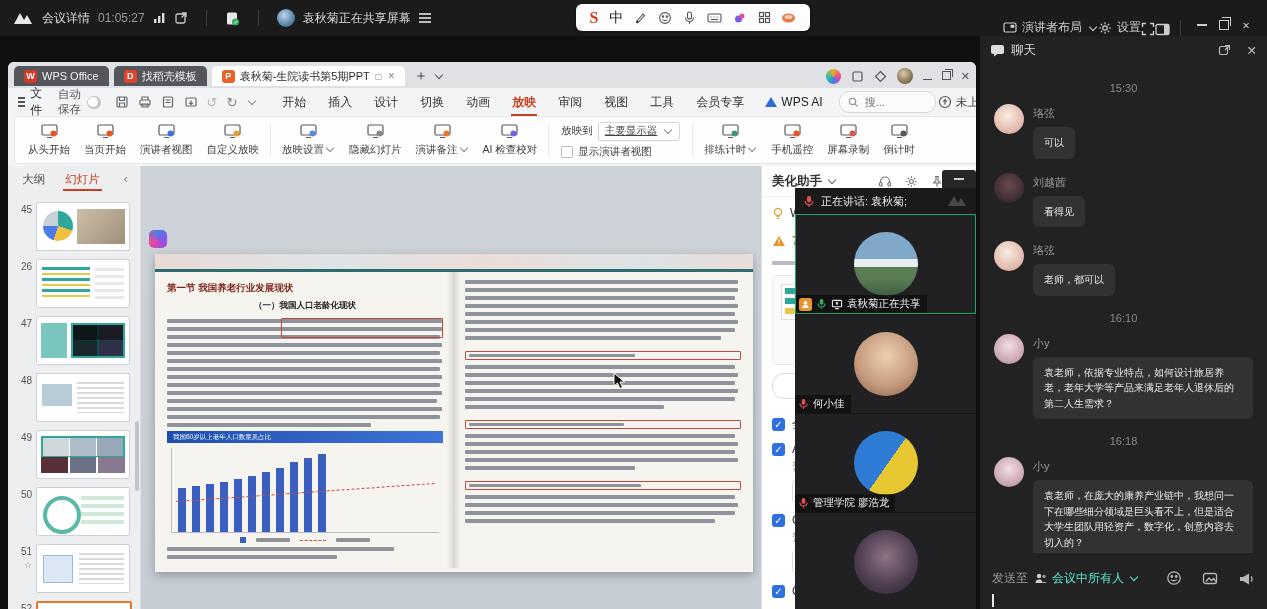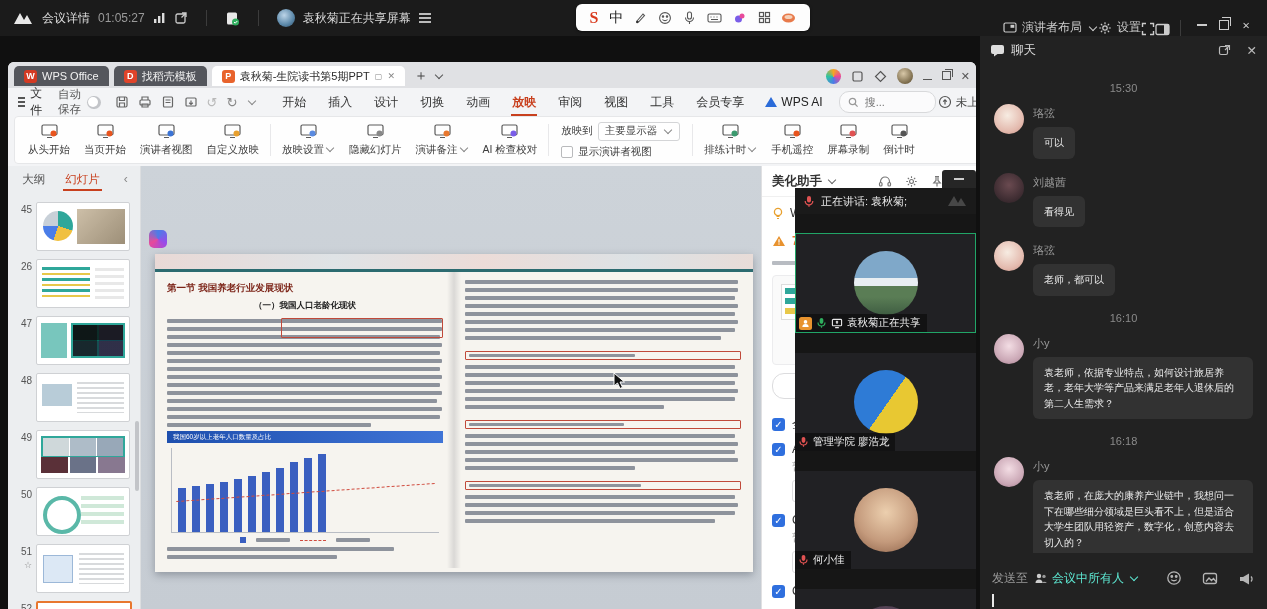--- a/index.html
+++ b/index.html
@@ -84,21 +84,21 @@
   .msearch{width:96px;height:20px;border:1px solid #d8d9db;background:#fbfbfc;border-radius:10px;display:flex;align-items:center;padding:0 8px;gap:4px;color:#999;margin-left:6px;}
   .msearch input{border:none;outline:none;background:transparent;width:60px;font-size:11px;color:#555;}
   .mright{display:flex;align-items:center;gap:10px;margin-left:auto;white-space:nowrap;}
   .cloud{display:flex;align-items:center;gap:4px;color:#444;font-size:11.5px;}
 
   .ribbon{position:absolute;left:6px;top:54px;width:956px;height:46px;background:#fefefe;border:1px solid #e6e7e9;border-radius:4px;display:flex;align-items:center;padding:0 6px;}
   .rbtn{display:flex;flex-direction:column;align-items:center;justify-content:center;gap:3px;padding:0 7px;font-size:10.5px;color:#3d3d3d;white-space:nowrap;}
   .rsep{width:1px;height:32px;background:#e8e8ea;margin:0 4px;}
   .rproj{display:flex;flex-direction:column;gap:4px;font-size:10.5px;color:#3d3d3d;padding:0 8px;}
   .rrow{display:flex;align-items:center;gap:5px;}
-  .rsel{border:1px solid #d4d5d7;border-radius:3px;height:17px;display:flex;align-items:center;gap:5px;padding:0 6px;color:#444;background:#fff;}
+  .rsel{border:1px solid #d4d5d7;border-radius:3px;height:17px;display:flex;align-items:center;gap:5px;padding:0 6px;color:#444;background:#fff;text-decoration:underline;}
   .ckbox{width:10px;height:10px;border:1px solid #b9babc;border-radius:2px;background:#fff;}
 
   
   .content{position:absolute;left:0;top:104px;width:968px;bottom:0;background:#e9ebee;}
   .spanel{position:absolute;left:0;top:0;width:132px;bottom:0;background:#eceef0;border-right:1px solid #dcdee0;}
   .sp-hd{height:26px;display:flex;align-items:center;justify-content:center;gap:16px;font-size:11.5px;color:#555;}
   .sp-tab{position:relative;padding:4px 2px;}
   .sp-tab.active{color:#c8401e;}
   .sp-tab.active:after{content:"";position:absolute;left:0;right:0;bottom:0;height:2px;background:#c8401e;}
   .sp-col{color:#888;margin-left:6px;font-size:12px;}
@@ -175,21 +175,21 @@
   .b-sub{color:#9a9a9a;font-size:10.5px;padding:4px 10px 0 30px;white-space:nowrap;}
   .b-sel{margin:6px 10px 2px 30px;width:120px;height:20px;border:1px solid #dcdcde;border-radius:3px;display:flex;align-items:center;padding:0 7px;font-size:11px;color:#444;justify-content:space-between;}
 
   
   .fv{position:absolute;left:795px;top:134px;width:181px;height:439px;z-index:40;}
   .fv-min{position:absolute;right:0;top:0;width:34px;height:18px;background:#262626;border-radius:3px 3px 0 0;display:flex;align-items:center;justify-content:center;}
   .fv-min i{display:block;width:10px;height:1.5px;background:#ccc;}
   .fv-hd{position:absolute;left:0;top:18px;right:0;height:26px;background:#1a1a1a;display:flex;align-items:center;gap:6px;padding:0 8px;color:#e8e8e8;font-size:11px;white-space:nowrap;}
   .fv-logo{margin-left:auto;opacity:.35;}
   .fv-tiles{position:absolute;left:0;top:44px;right:0;bottom:0;background:#161616;display:flex;flex-direction:column;}
-  .tile{position:relative;height:98px;background:#212124;margin-bottom:1px;flex:none;overflow:hidden;margin-top:19px;}
+  .tile{position:relative;height:98px;background:#212124;margin-bottom:1px;flex:none;overflow:hidden;}
   .tile.speaking{border:1.5px solid #21a567;}
   .tav{position:absolute;left:50%;top:50%;transform:translate(-50%,-50%);width:64px;height:64px;border-radius:50%;}
   .av-mountain{background:linear-gradient(180deg,#7fa8c9 0 42%,#e8eef2 42% 55%,#5a7d55 55% 72%,#3f5d42);}
   .av-cartoon{background:linear-gradient(125deg,#2e7bd6 0 52%,#e8c832 52%);}
   .av-photo{background:radial-gradient(circle at 50% 38%,#eccfae,#c49a7c 58%,#8a5f46);}
   .av-anime{background:radial-gradient(circle at 50% 42%,#8d7486,#4a3a4c 62%,#2e2430);}
   .tlabel{position:absolute;left:0;bottom:0;display:flex;align-items:center;gap:4px;background:rgba(10,10,10,.62);padding:2px 6px 2px 3px;color:#f0f0f0;font-size:10.5px;max-width:100%;white-space:nowrap;}
   .badge{width:13px;height:13px;border-radius:2.5px;background:#e8932e;display:flex;align-items:center;justify-content:center;flex:none;}
 </style>
 </head>
@@ -817,37 +817,37 @@
                   <path d="M2.2 6a3.8 3.8 0 0 0 7.6 0M6 9.8v2"></path>
                 </svg></span>
               <span class="svgi"><svg width="12" height="11" viewBox="0 0 13 12" fill="none" stroke="#e8e8e8" stroke-width="1.2">
                   <rect x="1.5" y="1.5" width="10" height="7" rx="1"></rect>
                   <path d="M6.5 6.5V3.8M5.3 4.8l1.2-1.2 1.2 1.2M4.5 10.5h4"></path>
                 </svg></span>
               <span>袁秋菊正在共享</span>
             </div>
           </div>
           <div class="tile">
+            <div class="tav av-photo"></div>
+            <div class="tlabel">
+              <span class="svgi"><svg width="11" height="12" viewBox="0 0 12 13" fill="none" stroke="#e05252" stroke-width="1.3">
+                  <rect x="4" y="1" width="4" height="6.5" rx="2" fill="#e05252" stroke="none"></rect>
+                  <path d="M2.2 6a3.8 3.8 0 0 0 7.6 0M6 9.8v2"></path>
+                </svg></span>
+              <span>何小佳</span>
+            </div>
+          </div>
+          <div class="tile">
             <div class="tav av-cartoon"></div>
             <div class="tlabel">
               <span class="svgi"><svg width="11" height="12" viewBox="0 0 12 13" fill="none" stroke="#e05252" stroke-width="1.3">
                   <rect x="4" y="1" width="4" height="6.5" rx="2" fill="#e05252" stroke="none"></rect>
                   <path d="M2.2 6a3.8 3.8 0 0 0 7.6 0M6 9.8v2"></path>
                 </svg></span>
               <span>管理学院 廖浩龙</span>
-            </div>
-          </div>
-          <div class="tile">
-            <div class="tav av-photo"></div>
-            <div class="tlabel">
-              <span class="svgi"><svg width="11" height="12" viewBox="0 0 12 13" fill="none" stroke="#e05252" stroke-width="1.3">
-                  <rect x="4" y="1" width="4" height="6.5" rx="2" fill="#e05252" stroke="none"></rect>
-                  <path d="M2.2 6a3.8 3.8 0 0 0 7.6 0M6 9.8v2"></path>
-                </svg></span>
-              <span>何小佳</span>
             </div>
           </div>
           <div class="tile">
             <div class="tav av-anime"></div>
           </div>
         </div>
     </div>
   </div>
 
   <div class="chat">

